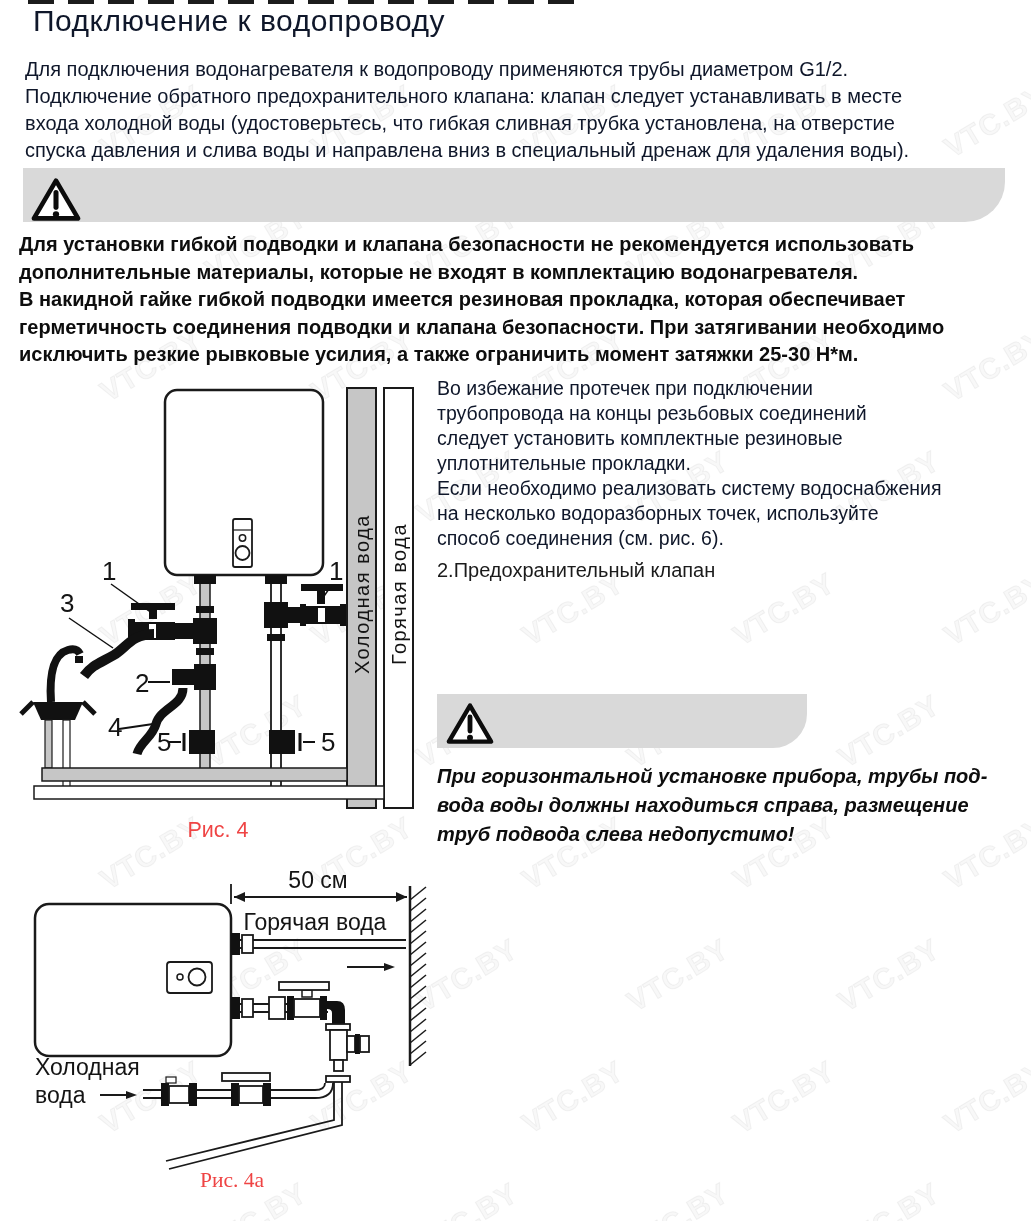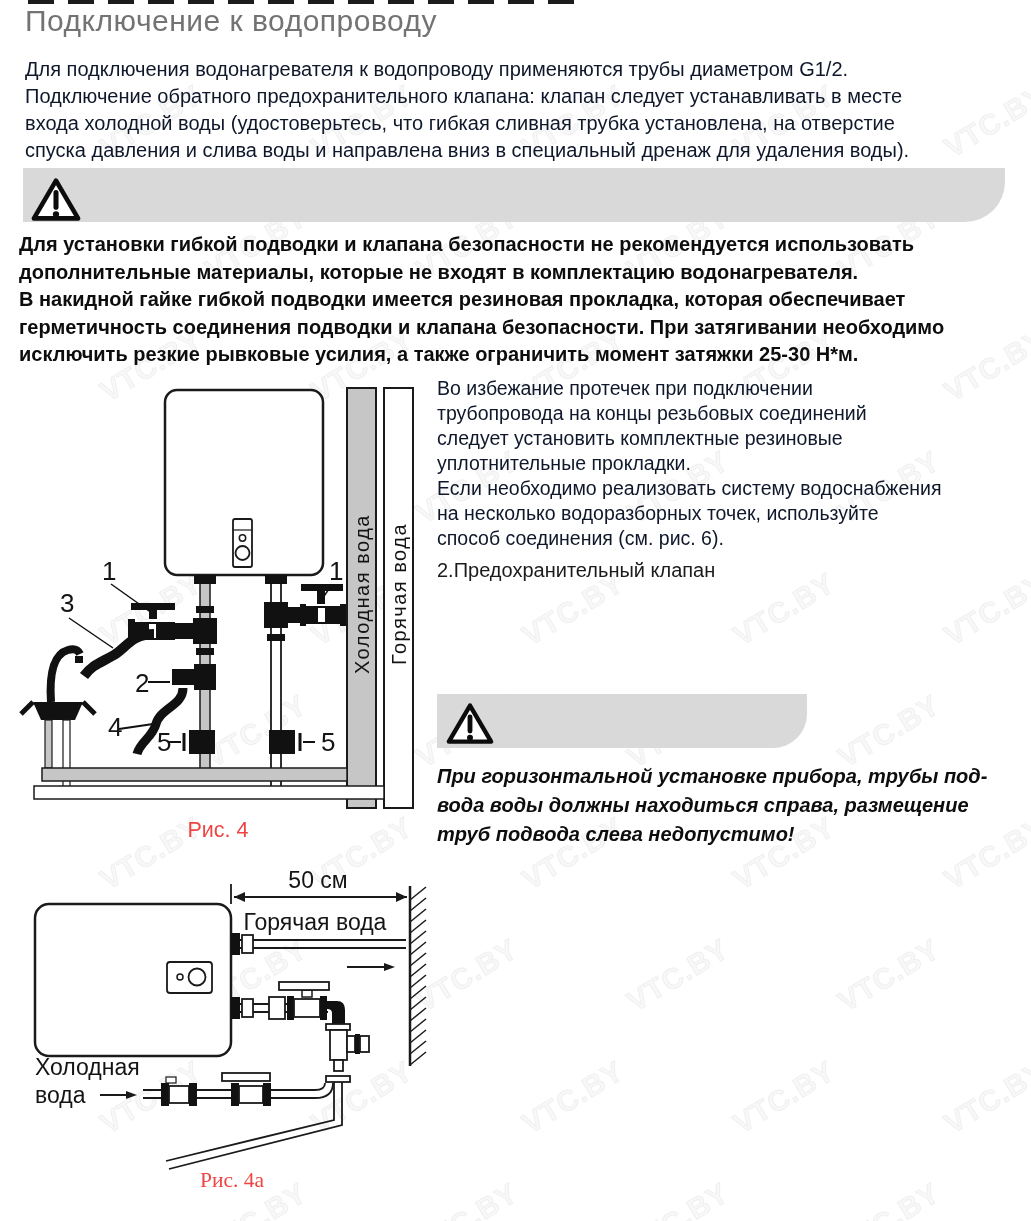--- a/index.html
+++ b/index.html
@@ -5,22 +5,22 @@
   html,body{margin:0;padding:0;background:#fff;}
   .page{position:relative;width:1031px;height:1221px;background:#fff;overflow:hidden;
         font-family:"Liberation Sans",sans-serif;color:#1b1b1b;}
   .layer{position:absolute;inset:0;z-index:1;}
   #watermarks{position:absolute;inset:0;z-index:0;}
   .wm{position:absolute;transform:rotate(-31deg);font-weight:bold;font-size:29px;
       letter-spacing:1px;color:rgba(0,0,0,0.028);-webkit-text-stroke:1.1px rgba(0,0,0,0.05);
       white-space:nowrap;}
   .crop-strip{position:absolute;left:28px;top:0;width:560px;height:4px;
       background:repeating-linear-gradient(90deg,#1c1c1c 0 26px,transparent 26px 40px);}
-  .title{position:absolute;left:25px;top:4px;font-size:30px;font-weight:400;
-      letter-spacing:0.5px;color:#737373;}
+  .title{position:absolute;left:33px;top:4px;font-size:30px;font-weight:400;
+      letter-spacing:0.5px;color:#0f172a;}
   .body-text{white-space:pre-line;font-size:20px;line-height:27px;color:#0f172a;}
   .intro{position:absolute;left:25px;top:56px;width:995px;}
   .warn-text{white-space:pre-line;font-weight:bold;color:#0d0d0d;}
   .warn1{position:absolute;left:19px;top:231px;width:985px;font-size:20px;line-height:27.5px;}
   .banner{position:absolute;background:#d9d9d9;border-radius:0 0 40px 0;}
   .banner1{left:23px;top:168px;width:982px;height:54px;}
   .banner2{left:437px;top:694px;width:370px;height:54px;border-radius:0 0 34px 0;}
   .tri{position:absolute;left:6px;top:9px;}
   .rpara{position:absolute;left:437px;top:376px;width:590px;font-size:19.5px;line-height:25px;}
   .rlist{position:absolute;left:437px;top:557px;width:590px;font-size:20px;line-height:27.5px;}

